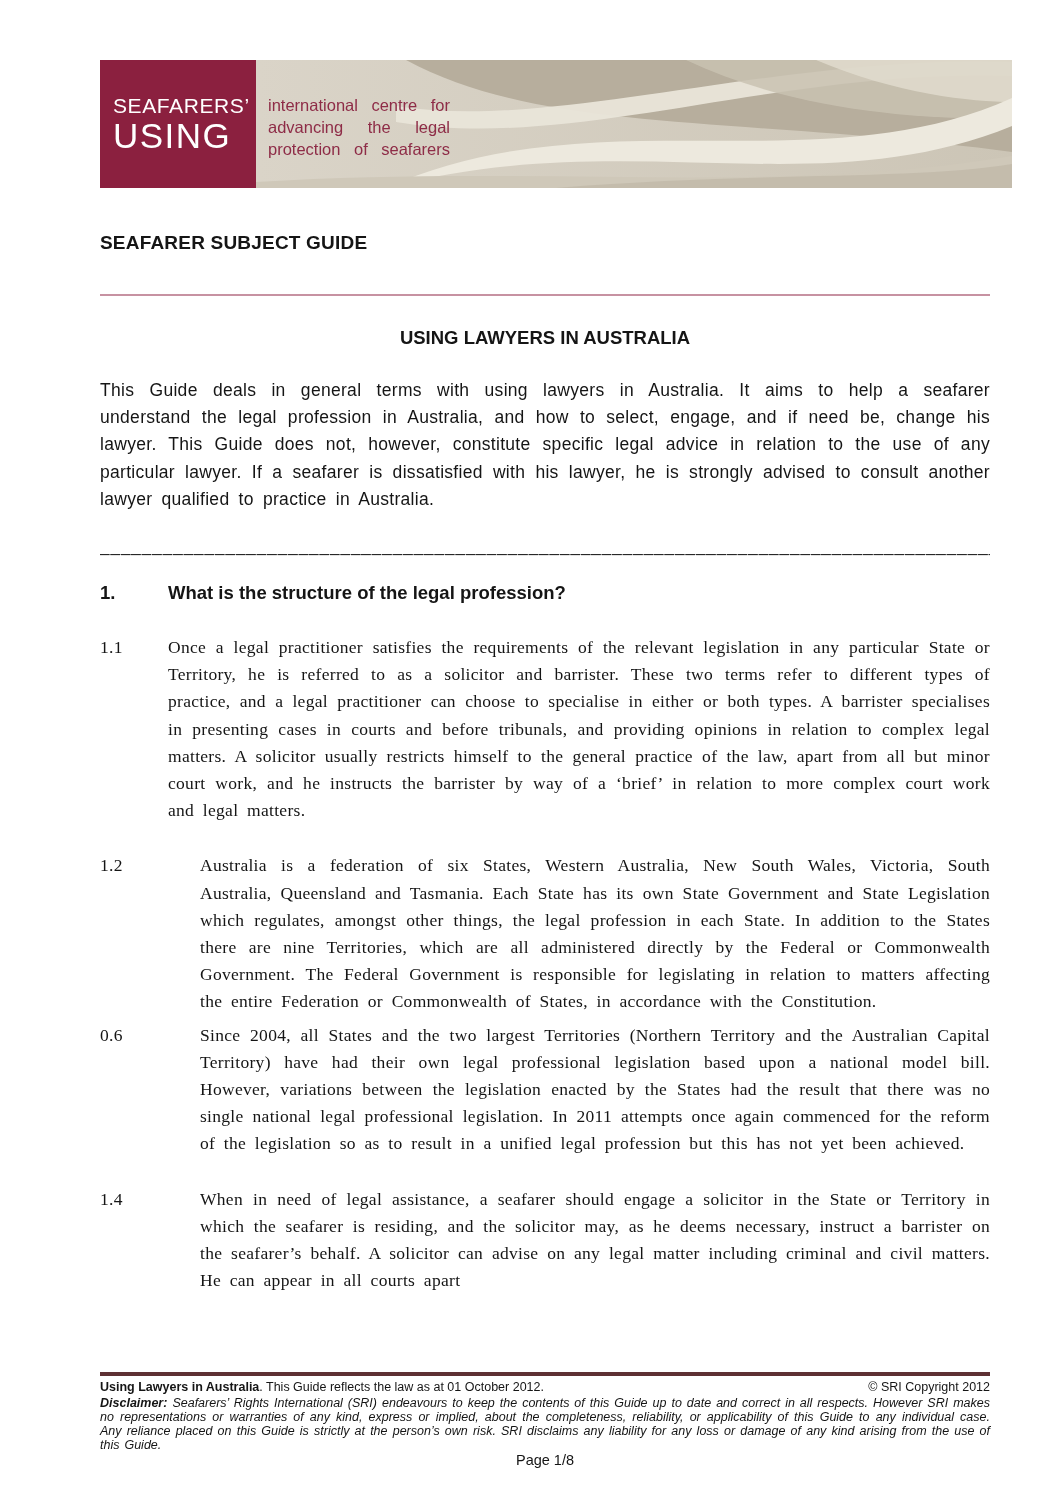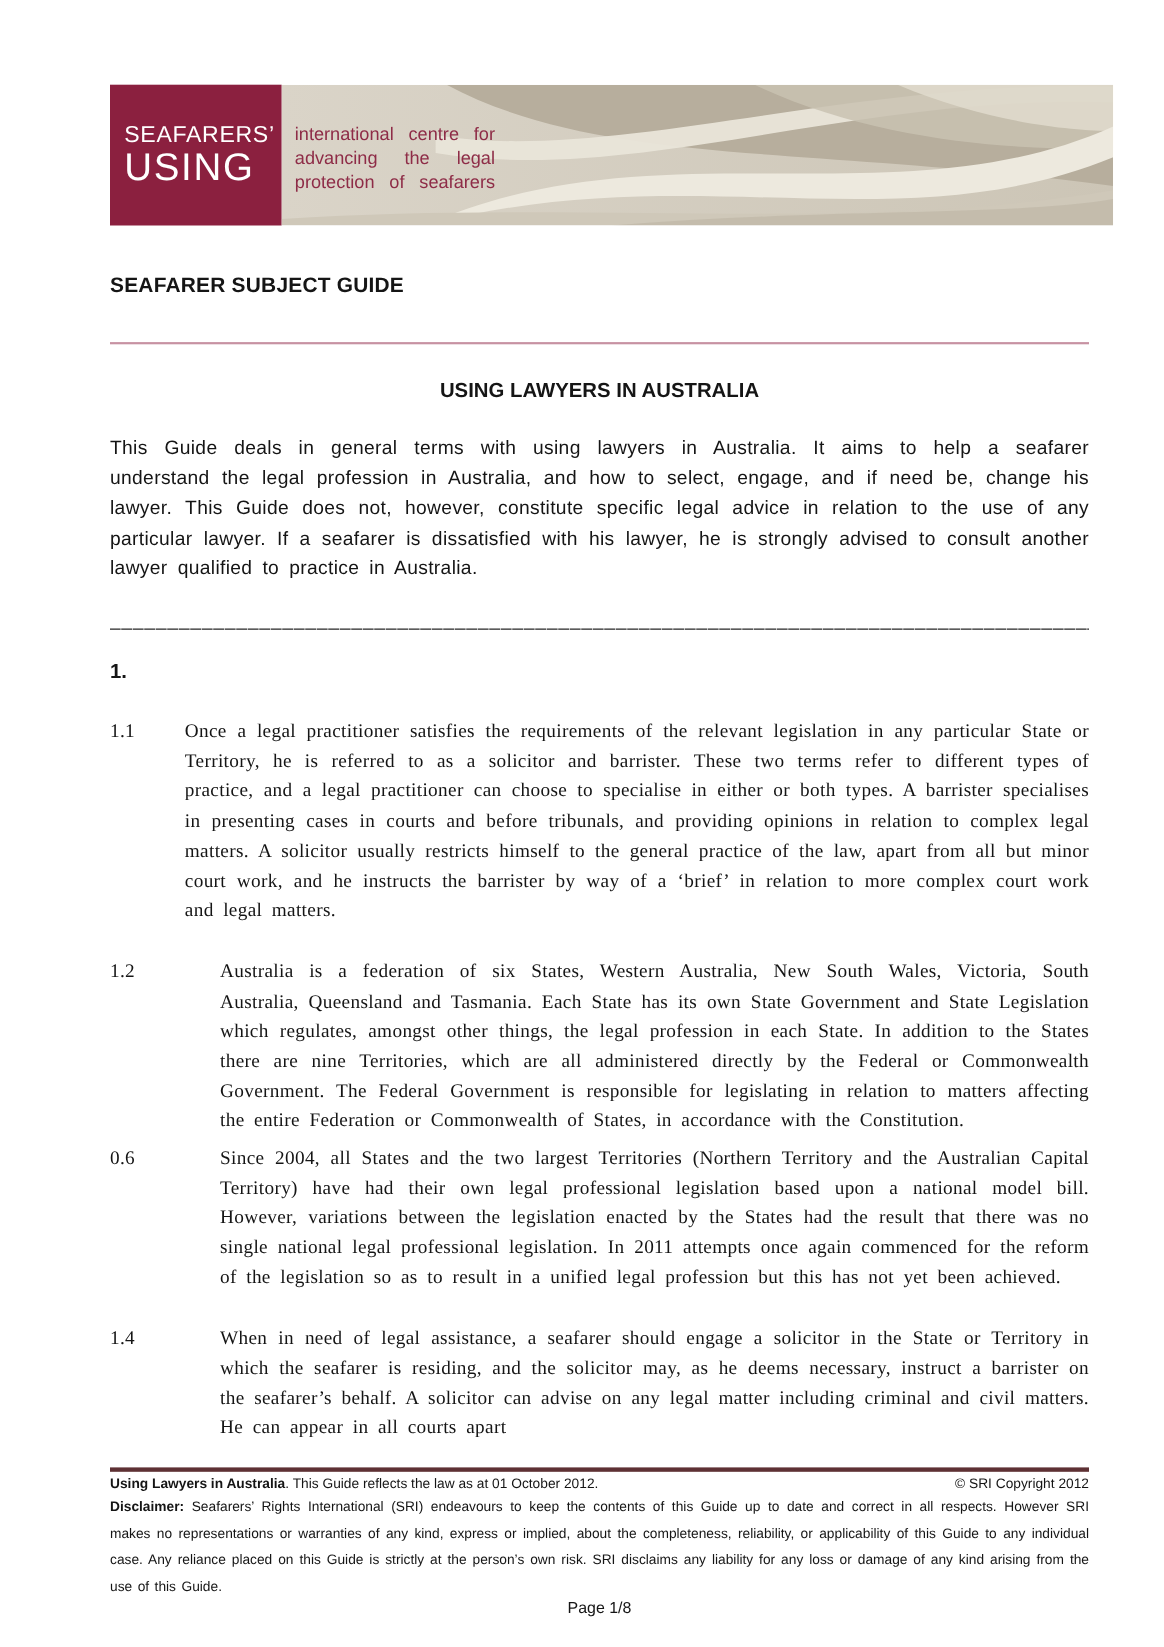--- a/index.html
+++ b/index.html
@@ -3,21 +3,21 @@
 <meta charset="utf-8">
 <style>
   html,body { margin:0; padding:0; background:#ffffff; }
   .page {
     position:relative; width:1058px; height:1497px; background:#ffffff;
     font-family:"Liberation Sans", sans-serif; color:#151515; overflow:hidden;
   }
   .content { position:absolute; left:100px; top:0; width:890px; }
 
   
-  .banner { margin-top:77px; width:912px; height:128px; display:flex; }
+  .banner { margin-top:60px; width:912px; height:128px; display:flex; }
   .logo-box {
     width:156px; height:128px; background:#8B203F; color:#ffffff;
     display:flex; flex-direction:column; justify-content:center;
     padding-left:13px; box-sizing:border-box; flex-shrink:0;
   }
   .logo-line1 { font-size:21px; letter-spacing:0.6px; line-height:24px; font-weight:400; }
   .logo-line2 { font-size:35px; letter-spacing:1.5px; line-height:36px; font-weight:400; }
   .banner-art { position:relative; flex:1; height:128px; overflow:hidden; }
   .banner-art svg { position:absolute; inset:0; display:block; }
   .tagline {
@@ -42,25 +42,25 @@
   .section-heading .num { width:68px; flex-shrink:0; }
 
   .para-list { margin-top:30px; }
   .para-row { display:flex;font-family:Liberation Serif, serif; }
   .para-row + .para-row { margin-top:28px;gap:32px; }
   .para-row:nth-child(3) { margin-top:6px; }
   .para-row .num { width:68px; flex-shrink:0; font-size:17.5px; line-height:27.2px; }
   .para-row .txt { flex:1; }
 
   
-  .footer { position:absolute; left:100px; top:1334px; width:890px; }
+  .footer { position:absolute; left:100px; top:1372px; width:890px; }
   .footer-rule { height:4px; background:#5E3134; }
   .footer-line1 { margin-top:4px; display:flex; justify-content:space-between; font-size:12.5px; line-height:15px; }
   .footer-line1 .bold { font-weight:bold; }
-  .footer-disclaimer { margin-top:1px; font-size:12.5px; line-height:24px; text-align:justify; word-spacing:1.5px; }
+  .footer-disclaimer { margin-top:1px; font-size:12.5px; line-height:14px; text-align:justify; word-spacing:1.5px;font-style:italic; }
   .footer-disclaimer .bold { font-weight:bold; }
   .footer-page { margin-top:0; text-align:center; font-size:14.5px; }
 </style>
 </head>
 <body>
 
 <div class="page">
   <div class="content">
 
     <div class="banner">
@@ -96,20 +96,21 @@
     <div class="kicker">SEAFARER SUBJECT GUIDE</div>
     <div class="title-rule"></div>
     <div class="doc-title">USING LAWYERS IN AUSTRALIA</div>
 
     <div class="body-text intro">This Guide deals in general terms with using lawyers in Australia. It aims to help a seafarer understand the legal profession in Australia, and how to select, engage, and if need be, change his lawyer.  This Guide does not, however, constitute specific legal advice in relation to the use of any particular lawyer. If a seafarer is dissatisfied with his lawyer, he is strongly advised to consult another lawyer qualified to practice in Australia.</div>
 
     <div class="separator">____________________________________________________________________________________________________</div>
 
     <div class="section-heading">
       <span class="num">1.</span>
+      <span>What is the structure of the legal profession?</span>
     </div>
 
     <div class="para-list">
   <div class="para-row body-text">
     <span class="num">1.1</span>
     <span class="txt">Once a legal practitioner satisfies the requirements of the relevant legislation in any particular State or Territory, he is referred to as a solicitor and barrister.  These two terms refer to different types of practice, and a legal practitioner can choose to specialise in either or both types. A barrister specialises in presenting cases in courts and before tribunals, and providing opinions in relation to complex legal matters. A solicitor usually restricts himself to the general practice of the law, apart from all but minor court work, and he instructs the barrister by way of a ‘brief’ in relation to more complex court work and legal matters.</span>
   </div>
 
   <div class="para-row body-text">
     <span class="num">1.2</span>

